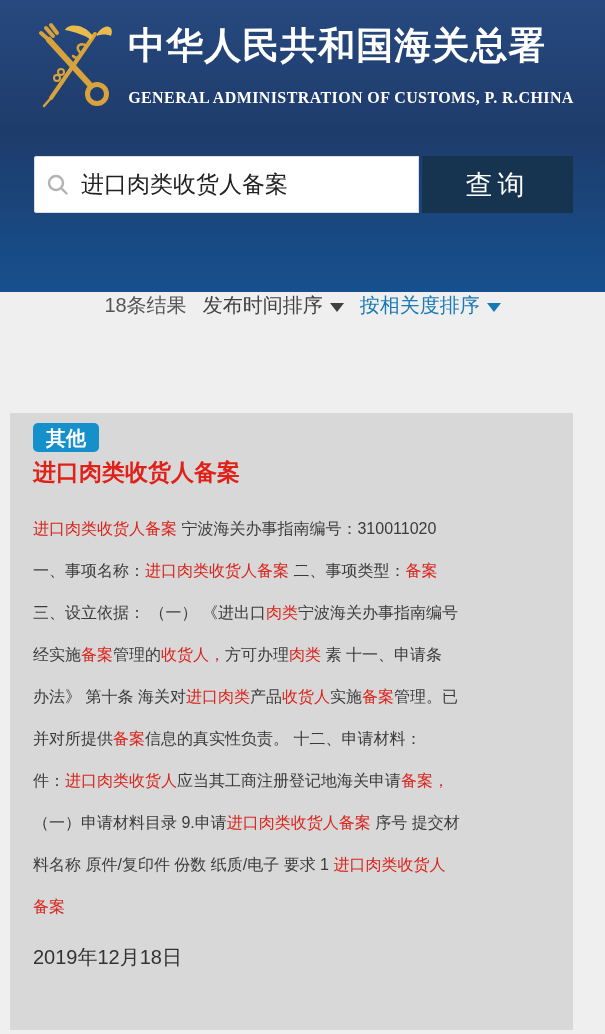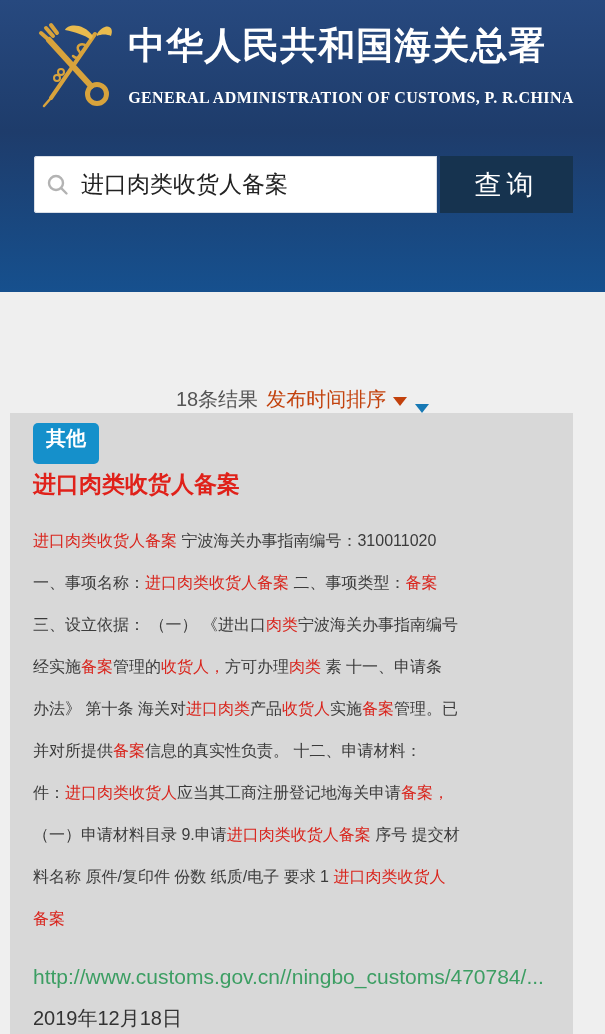--- a/index.html
+++ b/index.html
@@ -43,53 +43,53 @@
     flex:1; background:#fff; border-radius:3px 0 0 3px;
     display:flex; align-items:center; padding:0 8px 0 12px;
     box-shadow: inset 0 0 0 1px #d9dee6;
   }
   .search-box input {
     border:none; outline:none; flex:1;
     font-family:"Liberation Sans", sans-serif;
     font-size:23px; color:#222; margin-left:9px; background:transparent;
   }
   .search-btn {
-    width:133px; margin-left:3px; border:none; cursor:pointer;
+    width:151px; margin-left:3px; border:none; cursor:pointer;
     background: var(--search-button-bg, #16334f);
     color:#fff; font-size:27px; letter-spacing:5px;
     font-family:"Liberation Sans", sans-serif;
   }
 
   
   .results-bar {
     height:121px; background:var(--page-bg, #efefef);
-    display:flex; align-items:flex-end; justify-content:center;
-    gap:8px; font-size:20px;
+    display:flex; align-items:flex-start; justify-content:center;
+    gap:16px; font-size:20px;
   }
   .results-count { color:#555; }
-  .sort-item { color:#c2410c; cursor:pointer; display:flex; align-items:center; gap:7px; }
+  .sort-item { color:#404040; cursor:pointer; display:flex; align-items:center; gap:7px; }
   .sort-item.active { color: var(--sort-active-blue, #1779b5); }
   .tri {
     width:0; height:0; display:inline-block;
     border-left:7px solid transparent; border-right:7px solid transparent;
     border-top:9px solid currentColor; margin-top:4px;
   }
 
   
   .card {
     margin-left:10px; width:563px; min-height:617px;
     background: var(--card-bg, #d8d8d8);
     box-sizing:border-box; padding:10px 0 16px 0;
     overflow:hidden;
   }
   .badge {
     display:inline-block; margin:0 0 0 23px;
     background: var(--badge-bg, #1590cb); color:#fff;
     font-size:20px; font-weight:bold;
-    padding:2px 13px 12px; border-radius:5px;
+    padding:2px 13px 0; border-radius:5px;
   }
   .card-title {
     margin:5px 20px 0 23px;
     color: var(--title-red, #e0211a);
     font-size:23px; font-weight:bold; cursor:pointer;
     white-space:nowrap;
   }
   .card-body {
     margin:20px 17px 0 23px;
     font-size:16px; color:#3b3b3b;
@@ -145,34 +145,34 @@
   </div>
 </header>
 
 <div class="results-bar">
   <span class="results-count">18条结果</span>
   <span class="sort-item">
     <span>发布时间排序</span>
     <span class="tri"></span>
   </span>
   <span class="sort-item active">
+    <span>按相关度排序</span>
     <span class="tri"></span>
   </span>
 </div>
 
 <div class="card">
   <span class="badge">其他</span>
   <div class="card-title">进口肉类收货人备案</div>
   <div class="card-body">
       <div class="body-line"><span class="hl">进口肉类收货人备案</span><span> 宁波海关办事指南编号：310011020</span></div>
       <div class="body-line"><span>一、事项名称：</span><span class="hl">进口肉类收货人备案</span><span> 二、事项类型：</span><span class="hl">备案</span></div>
       <div class="body-line"><span>三、设立依据： （一） 《进出口</span><span class="hl">肉类</span><span>宁波海关办事指南编号</span></div>
       <div class="body-line"><span>经实施</span><span class="hl">备案</span><span>管理的</span><span class="hl">收货人，</span><span>方可办理</span><span class="hl">肉类</span><span> 素 十一、申请条</span></div>
       <div class="body-line"><span>办法》 第十条 海关对</span><span class="hl">进口肉类</span><span>产品</span><span class="hl">收货人</span><span>实施</span><span class="hl">备案</span><span>管理。已</span></div>
       <div class="body-line"><span>并对所提供</span><span class="hl">备案</span><span>信息的真实性负责。 十二、申请材料：</span></div>
       <div class="body-line"><span>件：</span><span class="hl">进口肉类收货人</span><span>应当其工商注册登记地海关申请</span><span class="hl">备案，</span></div>
       <div class="body-line"><span>（一）申请材料目录 9.申请</span><span class="hl">进口肉类收货人备案</span><span> 序号 提交材</span></div>
       <div class="body-line"><span>料名称 原件/复印件 份数 纸质/电子 要求 1 </span><span class="hl">进口肉类收货人</span></div>
       <div class="body-line"><span class="hl">备案</span></div>
     </div>
-  <a class="card-url">http://www.customs.gov.cn//ningbo_customs/470784/...</a>
   <div class="card-date">2019年12月18日</div>
 </div>
 
 </body></html>

